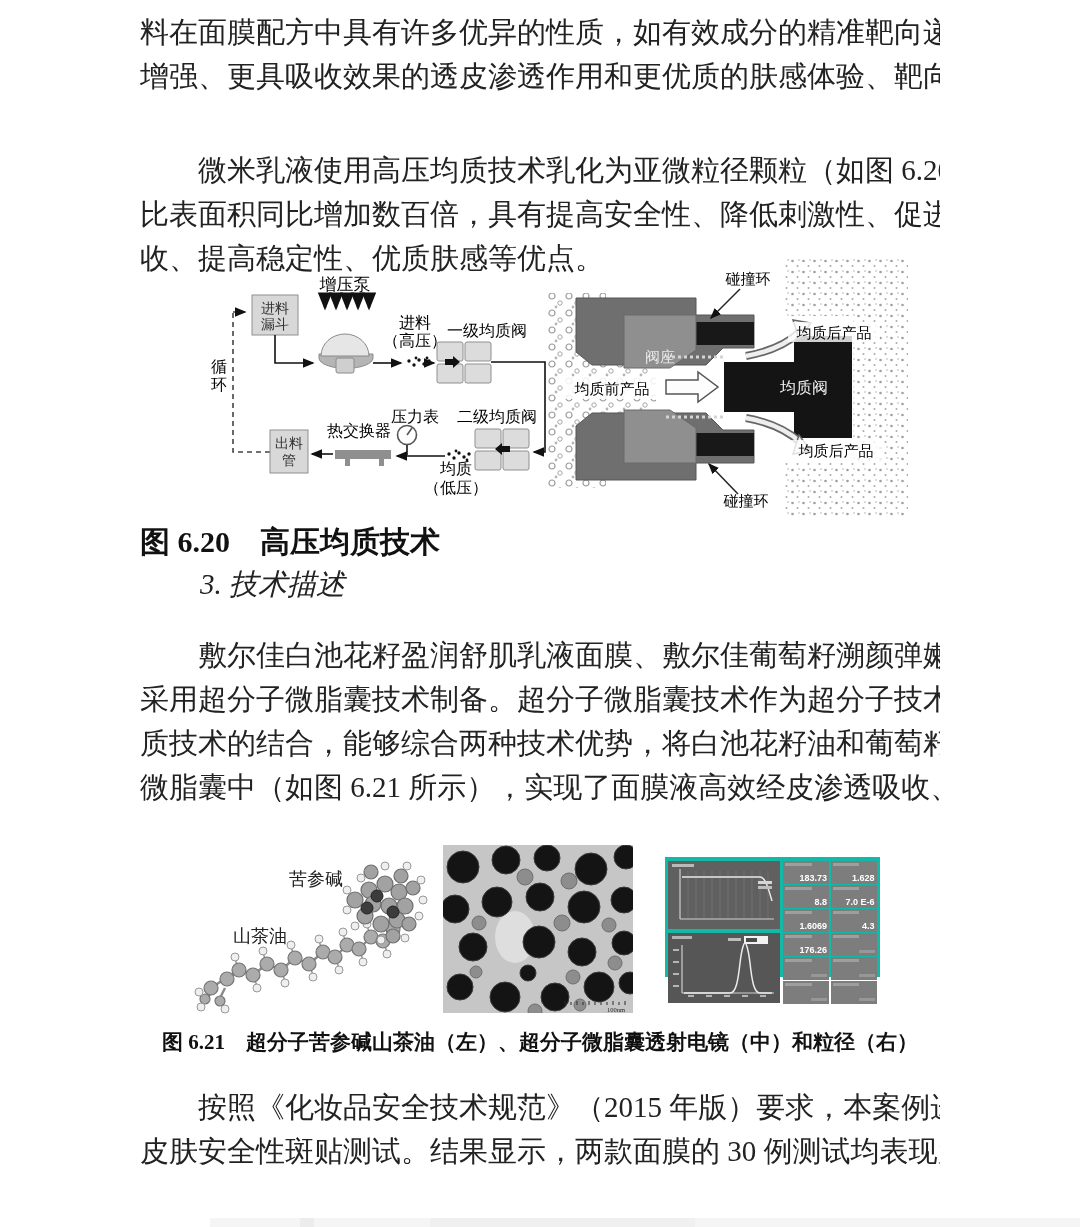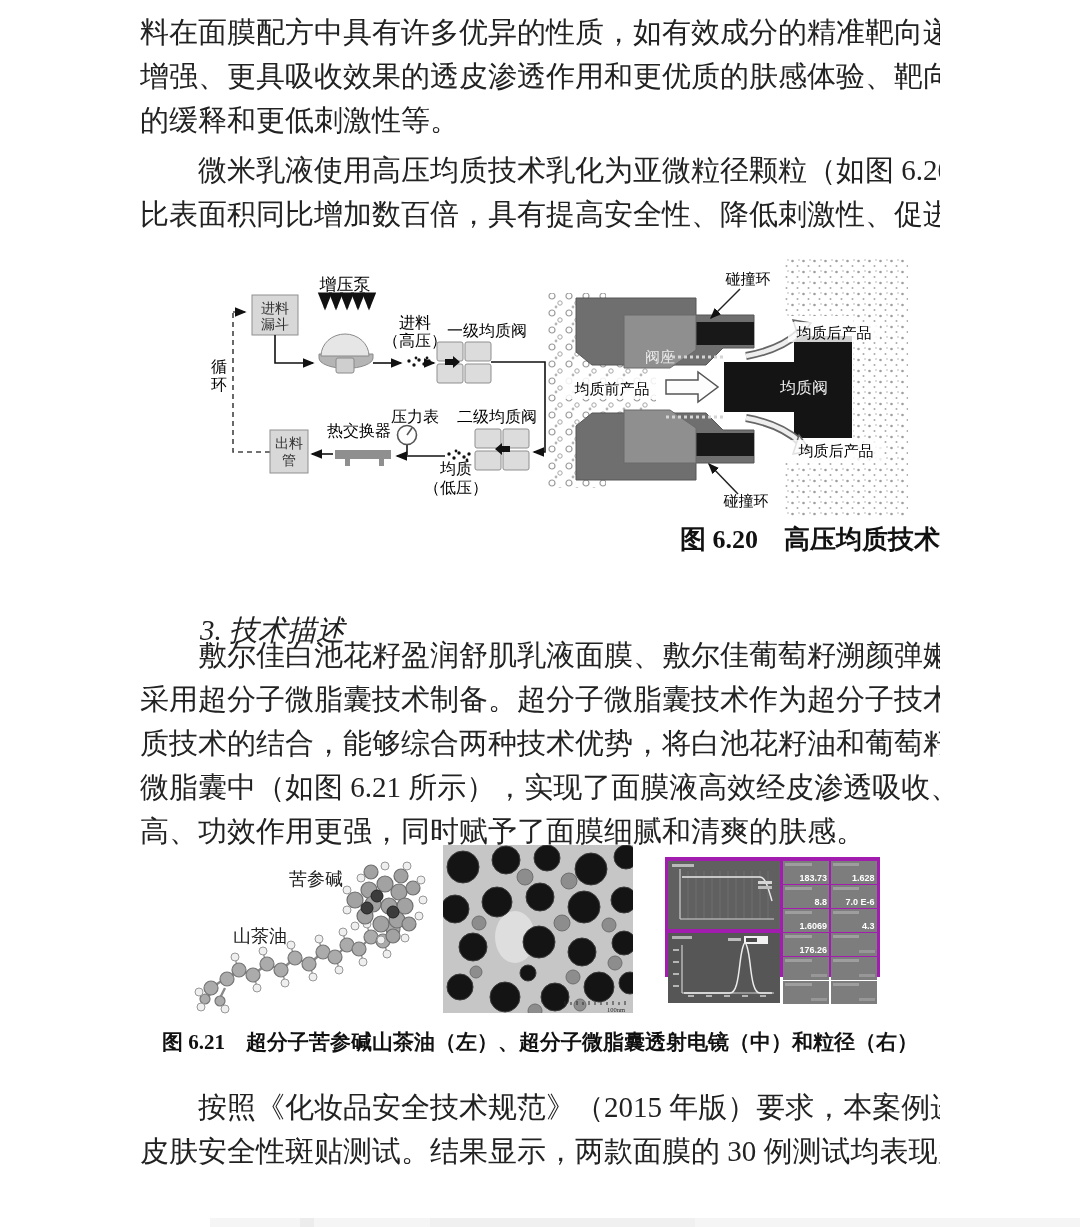--- a/index.html
+++ b/index.html
@@ -5,48 +5,48 @@
   html,body{margin:0;padding:0;}
   body{
     width:1080px;height:1227px;background:#ffffff;overflow:hidden;position:relative;
     font-family:"Liberation Serif","DejaVu Serif",serif;color:#1c1c1c;
   }
   .abs{position:absolute;}
   .para{left:140px;width:800px;font-size:29px;line-height:44px;color:#222;}
   .para .line{text-align:justify;text-align-last:justify;white-space:nowrap;overflow:hidden;}
   .para .line:last-child{text-align-last:left;}
   .para.indent .line:first-child{text-indent:2em;}
-  .caption{left:140px;width:800px;text-align:right;font-weight:bold;font-size:26px;color:#111;}
+  .caption{left:140px;width:800px;text-align:left;font-weight:bold;font-size:30px;color:#111;}
   .caption2{left:140px;width:800px;text-align:center;font-weight:bold;font-size:21px;color:#111;}
   .heading{left:200px;font-size:29px;color:#222;font-style:italic;}
   svg text{font-family:"Liberation Serif","DejaVu Serif",serif;}
   
-  .analyzer{left:665px;top:857px;width:215px;height:120px;background:#a21caf;}
+  .analyzer{left:665px;top:857px;width:215px;height:120px;background:#14b8a6;}
   .an-chart{position:absolute;left:3px;width:112px;}
   .an-cells{position:absolute;left:118px;top:4px;width:94px;display:grid;
             grid-template-columns:46px 46px;grid-auto-rows:22.5px;gap:1.6px;}
   .cell{background:#7d7d7d;position:relative;}
   .cell .lab{position:absolute;left:2px;top:2px;height:3px;width:58%;background:#a9a9a9;opacity:.75;}
   .cell .val{position:absolute;right:2px;bottom:1px;color:#fff;font-size:9px;font-weight:bold;
              font-family:"Liberation Sans","DejaVu Sans",sans-serif;}
   .cell .smudge{position:absolute;right:2px;bottom:3px;height:3px;width:34%;background:#9d9d9d;opacity:.8;}
   .strip{background:#f5f5f5;}
 </style>
 </head>
 <body>
 
 <div class="abs para" style="top:10px;">
   <div class="line">料在面膜配方中具有许多优异的性质，如有效成分的精准靶向递送和功效</div>
   <div class="line">增强、更具吸收效果的透皮渗透作用和更优质的肤感体验、靶向处更长效</div>
-  <div class="line">的缓释和更低刺激性等。</div>
 </div>
 
 <div class="abs para indent" style="top:148px;">
   <div class="line">微米乳液使用高压均质技术乳化为亚微粒径颗粒（如图 6.20 所示），</div>
   <div class="line">比表面积同比增加数百倍，具有提高安全性、降低刺激性、促进渗透吸</div>
+  <div class="line">收、提高稳定性、优质肤感等优点。</div>
 </div>
 
 <svg class="abs" style="left:183px;top:266px;" width="380" height="248" viewBox="0 0 380 248">
   <defs>
     <marker id="ahL" markerWidth="9" markerHeight="8" refX="6.5" refY="3" orient="auto">
       <path d="M0,0 L7.5,3 L0,6 Z" fill="#111"></path>
     </marker>
   </defs>
 
   <g stroke="#444" stroke-width="1.6" stroke-dasharray="5,4" fill="none">
@@ -201,28 +201,27 @@
   <rect x="240" y="64" width="92" height="20" fill="#ffffff" opacity="0.8"></rect>
   <text x="286" y="80" font-size="15" text-anchor="middle">均质后产品</text>
   <rect x="240" y="182" width="96" height="20" fill="#ffffff" opacity="0.8"></rect>
   <text x="288" y="198" font-size="15" text-anchor="middle">均质后产品</text>
   <text x="198" y="248" font-size="15" text-anchor="middle">碰撞环</text>
   <line x1="190" y1="236" x2="161" y2="206" stroke="#222" stroke-width="1.5" marker-end="url(#ahR)"></line>
 </svg>
 
 <div class="abs caption" style="top:522px;">图 6.20　高压均质技术</div>
 
-<div class="abs heading" style="top:611px;font-style:italic;">3. 技术描述</div>
+<div class="abs heading" style="top:565px;font-style:italic;">3. 技术描述</div>
 
 <div class="abs para indent" style="top:633px;">
   <div class="line">敷尔佳白池花籽盈润舒肌乳液面膜、敷尔佳葡萄籽溯颜弹嫩乳液面膜</div>
   <div class="line">采用超分子微脂囊技术制备。超分子微脂囊技术作为超分子技术和高压均</div>
   <div class="line">质技术的结合，能够综合两种技术优势，将白池花籽油和葡萄籽油包裹于</div>
   <div class="line">微脂囊中（如图 6.21 所示），实现了面膜液高效经皮渗透吸收、稳定性更</div>
-  <div class="line">高、功效作用更强，同时赋予了面膜细腻和清爽的肤感。</div>
 </div>
 
 <svg class="abs" style="left:175px;top:848px;" width="265" height="167" viewBox="0 0 265 167">
   <g stroke="#8a8a8a" stroke-width="2.4" fill="none">
     <path d="M36,140 L48,132 M30,150 L40,143 M44,152 L50,140"></path>
     <path d="M52,131 L64,122 L78,127 L92,116 L106,122 L120,110 L134,116 L148,104 L160,109 L172,97 L184,101 L196,89 L208,93 L218,81"></path>
   </g>
   <g stroke="#9c9c9c" stroke-width="1.6">
     <line x1="64" y1="122" x2="60" y2="111"></line>
       <line x1="78" y1="127" x2="82" y2="138"></line>

